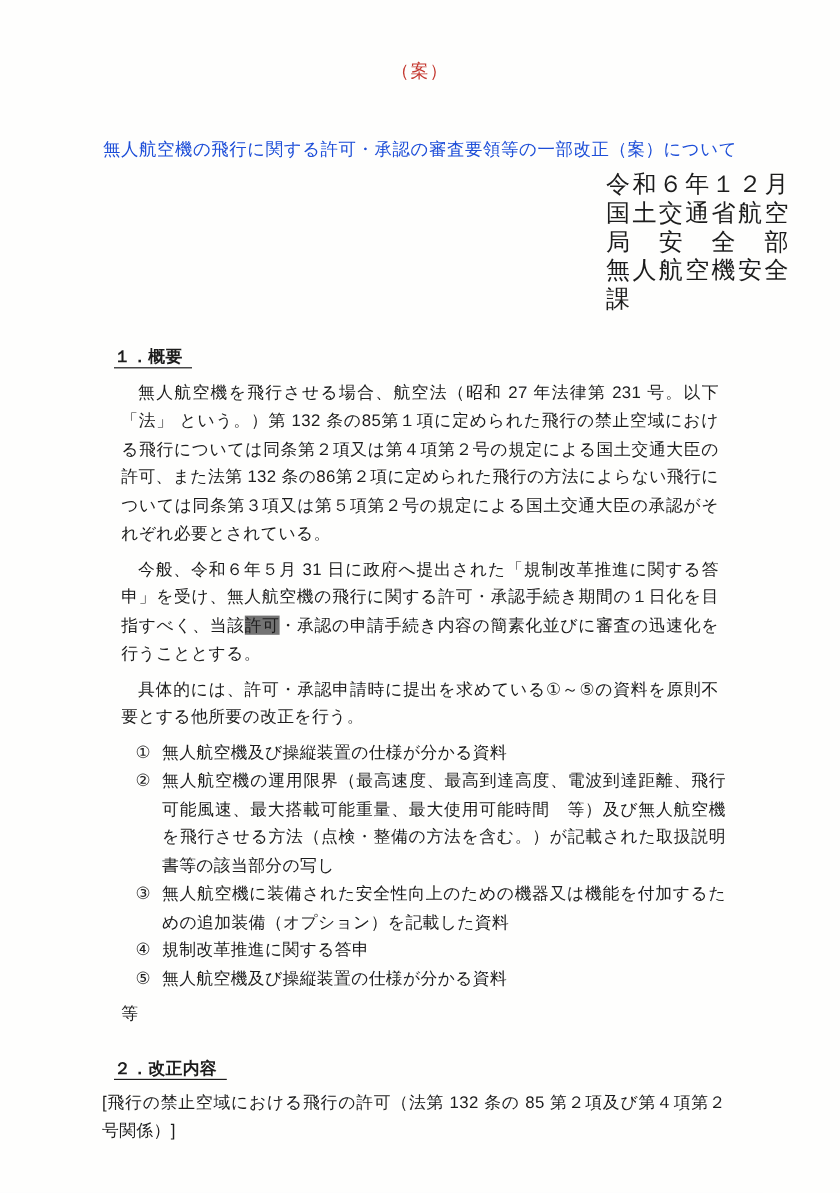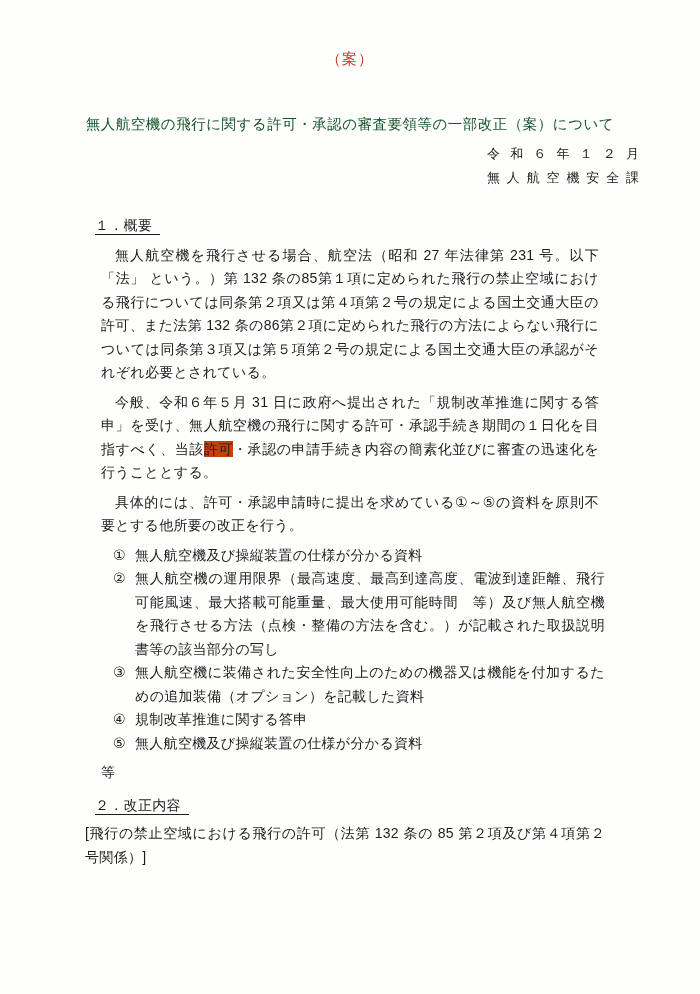--- a/index.html
+++ b/index.html
@@ -23,43 +23,43 @@
     text-align: center;
     font-size: 15px;
     letter-spacing: 1px;
     color: #c43a32;
   }
   .doc-title {
     margin-top: 46px;
     text-align: center;
     font-size: 14.5px;
     letter-spacing: 0.5px;
-    color: #14532d;
+    color: #1d4ed8;
   }
   .header-right {
     width: 152px;
-    margin: 8px 61px 0 auto;
-    font-size: 13px;
+    margin: 8px 43px 0 auto;
+    font-size: 20px;
     line-height: 24px;
     font-family: Liberation Serif, serif;
   }
   .header-right .jline {
     text-align: justify;
     text-align-last: justify;
   }
   .content {
     margin: 24px 95px 0 95px;
     font-size: 14px;
     line-height: 23.5px;
     letter-spacing: 0.3px;
   }
   .sec-heading {
     margin: 0 0 5px 0;
     font-size: 14px;
-    font-weight: normal;
+    font-weight: bold;
   }
   .sec-heading .u {
     border-bottom: 1px solid #1c1c1c;
     padding-right: 8px;
     padding-bottom: 1px;
   }
   .content p {
     margin: 6px;
     text-indent: 1em;
     text-align: justify;
@@ -76,42 +76,43 @@
   }
   .olist .otext {
     flex: 1;
     text-align: justify;
   }
   .etc-line {
     text-align: right;
     text-indent: 0 !important;
   }
   .hl {
-    background: #c2410c;
+    background: #737373;
   }
   .sec2 {
-    margin-top: 1px;
+    margin-top: 14px;
   }
   .bracket-line {
     margin: 0 0 0 -10px !important;
     text-indent: 0 !important;
   }
   .spacer-2 { height: 2px; }
 </style>
 </head>
 <body>
 
 <div class="page">
 
   <div class="draft-label">（案）</div>
 
   <div class="doc-title">無人航空機の飛行に関する許可・承認の審査要領等の一部改正（案）について</div>
 
   <div class="header-right">
     <div class="jline">令和６年１２月</div>
+    <div class="jline">国土交通省航空局安全部</div>
     <div class="jline">無人航空機安全課</div>
   </div>
 
   <div class="content">
 
     <h2 class="sec-heading">
       <span class="u">１．概要</span>
     </h2>
 
     <p>無人航空機を飛行させる場合、航空法（昭和 27 年法律第 231 号。以下「法」 という。）第 132 条の85第１項に定められた飛行の禁止空域における飛行については同条第２項又は第４項第２号の規定による国土交通大臣の許可、また法第 132 条の86第２項に定められた飛行の方法によらない飛行については同条第３項又は第５項第２号の規定による国土交通大臣の承認がそれぞれ必要とされている。</p>

